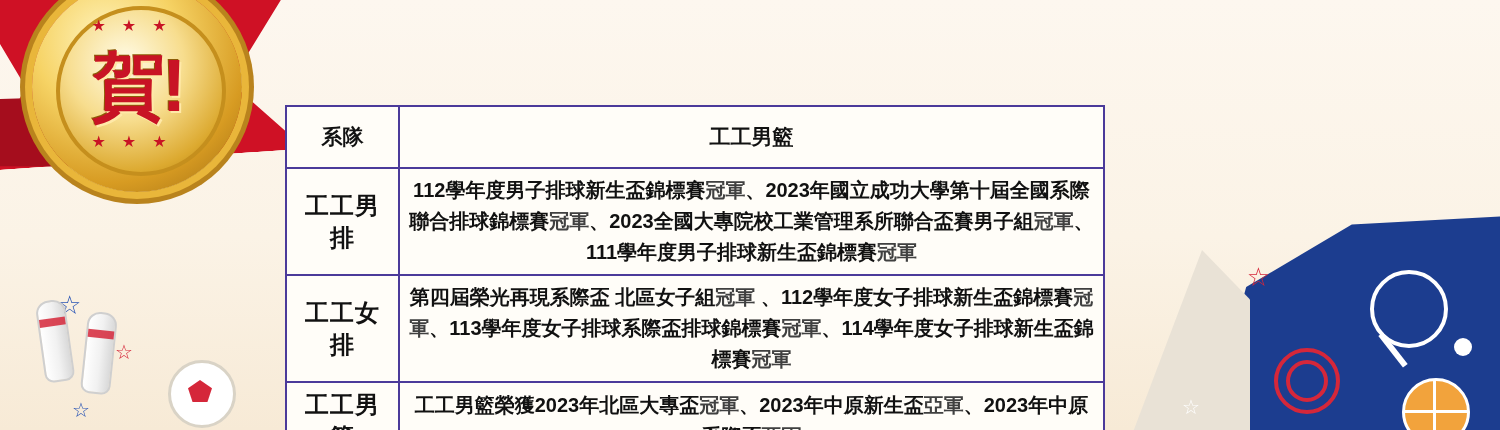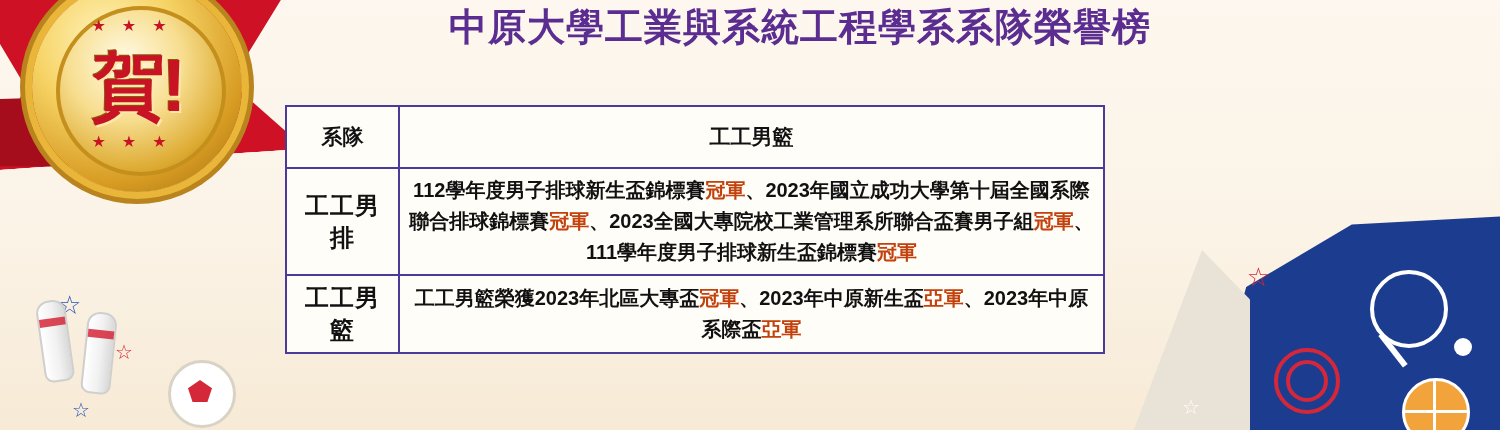--- a/index.html
+++ b/index.html
@@ -255,21 +255,21 @@
   .cell-team {
     font-size: 24px;
     letter-spacing: 1px;
   }
   .cell-event {
     font-size: 20px;
     line-height: 1.55;
     padding: 10px 14px;
     text-align: center;
   }
-  .rank-1 { color: #c2410c; }
+  .rank-1 { color: #404040; }
 </style>
 </head>
 <body>
 
 <div id="page-root">
 
   <div class="deco ribbon-left"></div>
   <div class="deco ribbon-left2"></div>
 
   <div class="deco medal-outer"></div>
@@ -299,38 +299,41 @@
 
   <div class="deco racket" style="right:52px; top:270px;"></div>
   <div class="deco racket-handle" style="right:104px; top:330px;"></div>
   <div class="deco ball-white" style="right:28px; top:338px;"></div>
 
   <div class="deco yarn" style="right:160px; top:348px;"></div>
   <div class="deco yarn-in" style="right:172px; top:360px;"></div>
 
   <div class="deco basket" style="right:30px; top:378px;"></div>
 
-  <div class="title">中原大學工業與系統工程學系系隊榮譽榜</div>
 
   <table class="honor-table">
     <colgroup>
       <col class="col-team">
       <col>
     </colgroup>
     <thead>
       <tr>
         <th>系隊</th>
         <th>工工男籃</th>
       </tr>
     </thead>
     <tbody id="table-body">
         <tr>
           <td class="cell-team">工工男排</td>
           <td class="cell-event"><span>112學年度男子排球新生盃錦標賽</span><span class="rank-1">冠軍</span><span>、2023年國立成功大學第十屆全國系際聯合排球錦標賽</span><span class="rank-1">冠軍</span><span>、2023全國大專院校工業管理系所聯合盃賽男子組</span><span class="rank-1">冠軍</span><span>、111學年度男子排球新生盃錦標賽</span><span class="rank-1">冠軍</span></td>
         </tr>
         <tr>
+          <td class="cell-team">工工女排</td>
+          <td class="cell-event"><span>第四屆榮光再現系際盃 北區女子組</span><span class="rank-1">冠軍</span><span> 、112學年度女子排球新生盃錦標賽</span><span class="rank-1">冠軍</span><span>、113學年度女子排球系際盃排球錦標賽</span><span class="rank-1">冠軍</span><span>、114學年度女子排球新生盃錦標賽</span><span class="rank-1">冠軍</span></td>
+        </tr>
+        <tr>
           <td class="cell-team">工工男籃</td>
           <td class="cell-event"><span>工工男籃榮獲2023年北區大專盃</span><span class="rank-1">冠軍</span><span>、2023年中原新生盃</span><span class="rank-1">亞軍</span><span>、2023年中原系際盃</span><span class="rank-1">亞軍</span></td>
         </tr>
       </tbody>
   </table>
 
 </div>
 
 </body></html>

